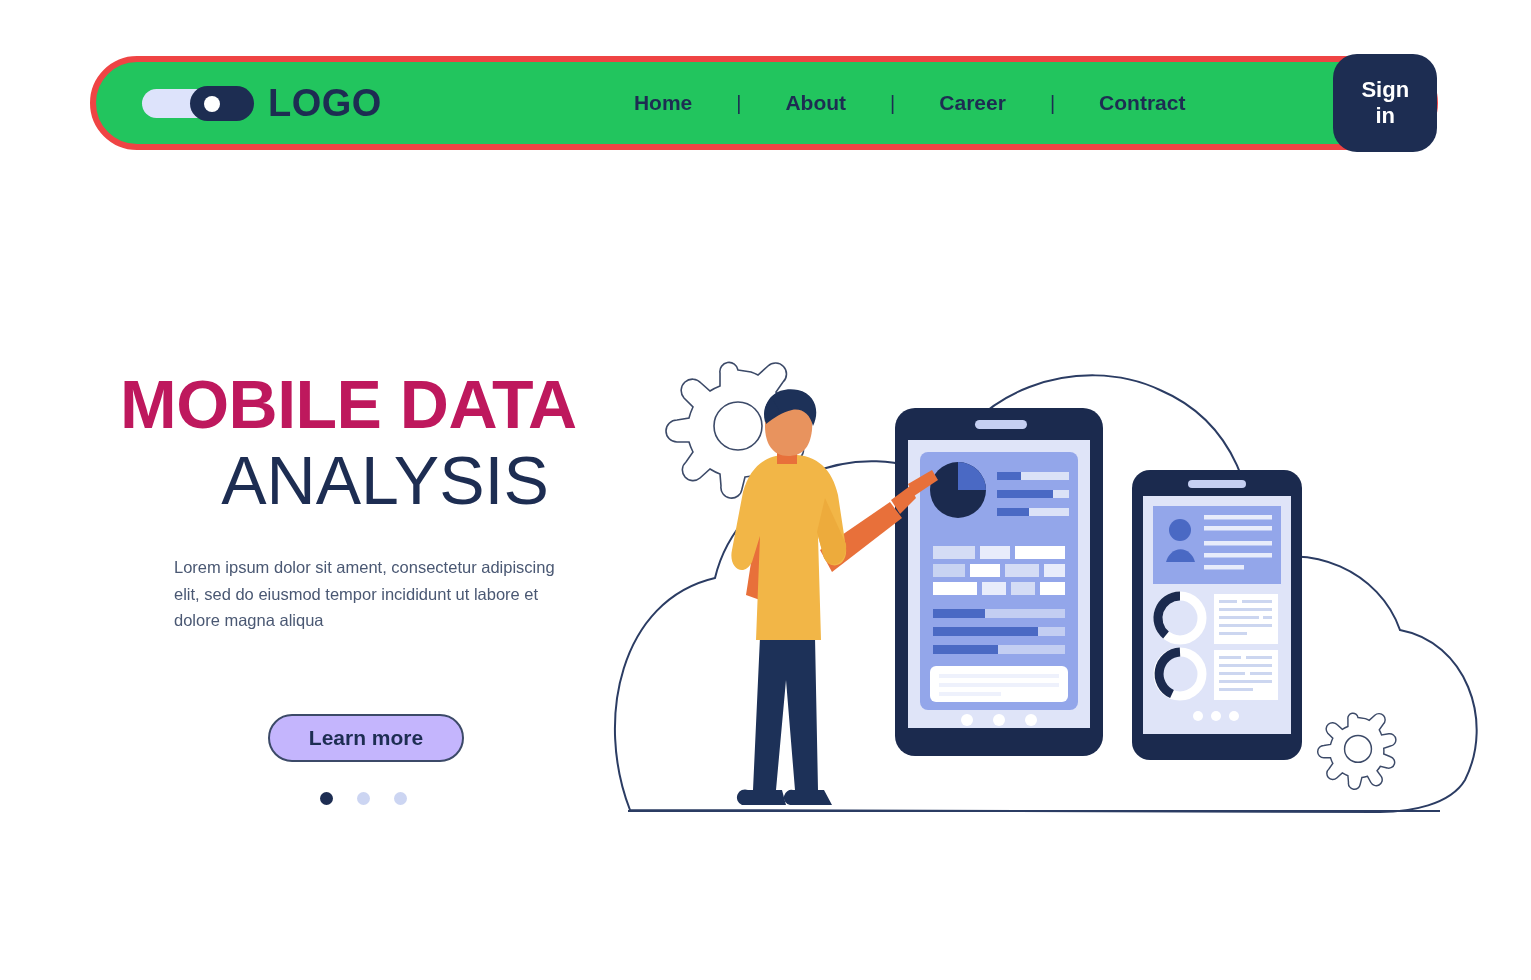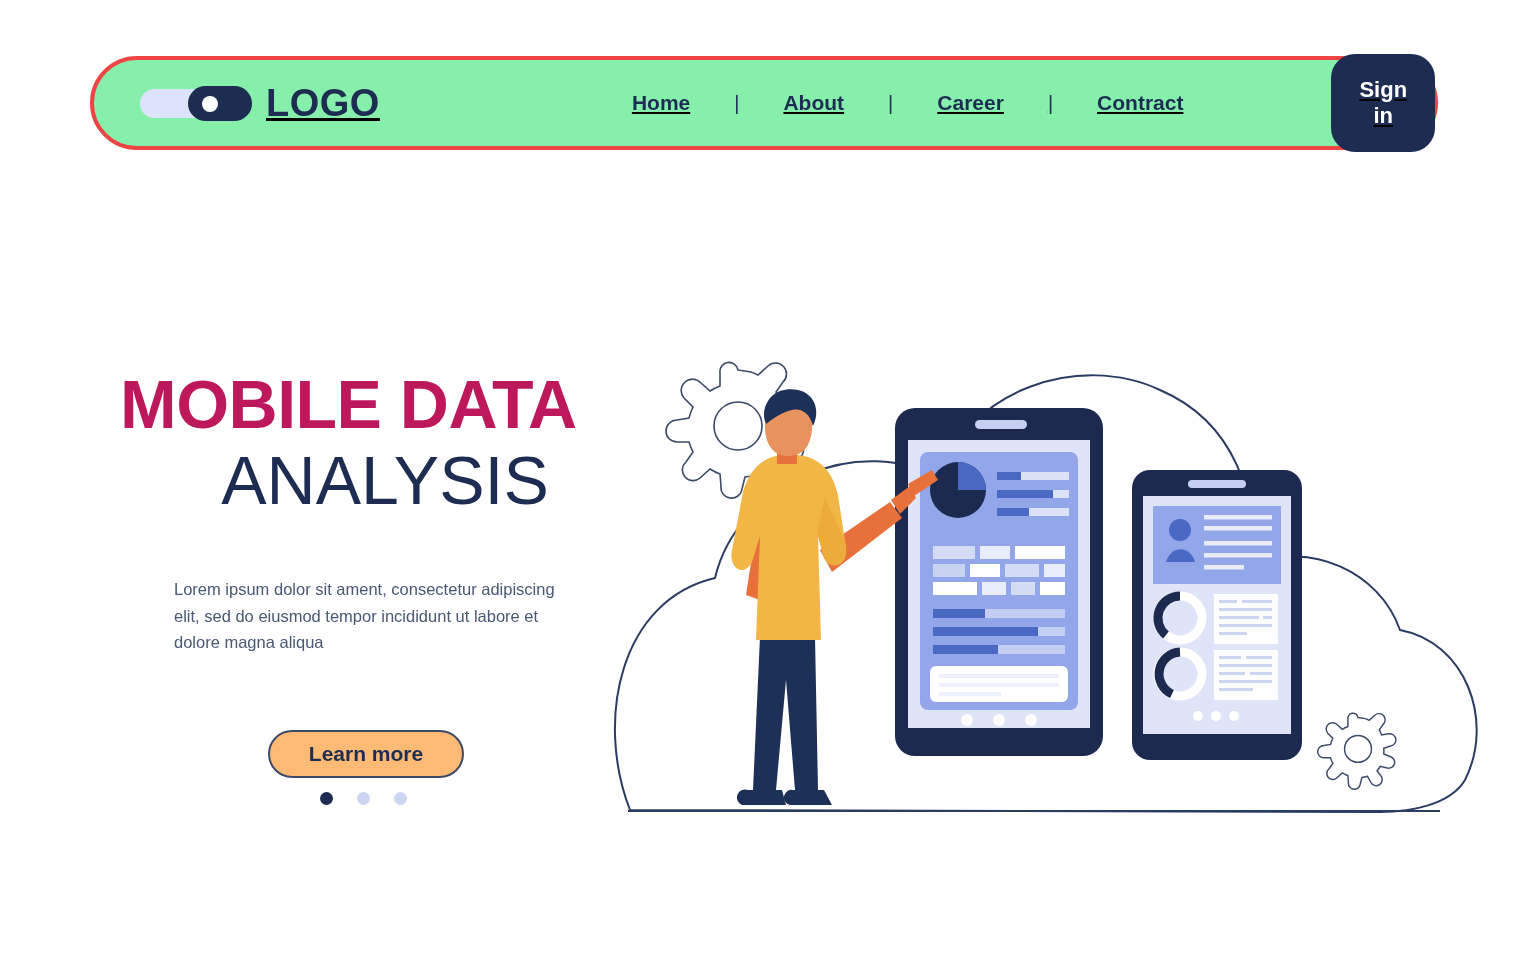--- a/index.html
+++ b/index.html
@@ -9,26 +9,25 @@
     font-family: "Liberation Sans", sans-serif;
     overflow: hidden;
   }
   .page { position: relative; width: 1531px; height: 980px; background: #fff; }
 
   
   .navbar {
     position: absolute;
     left: 90px; top: 56px;
     width: 1348px; height: 94px;
-    border: 4px solid #ef4444;
+    border: 6px solid #ef4444;
     border-radius: 47px;
-    background: #86efac;
+    background: #22c55e;
     display: flex;
     align-items: center;
-    text-decoration: underline;
   }
   .brand { display: flex; align-items: center; margin-left: 46px; }
   .toggle-logo { position: relative; width: 112px; height: 35px; }
   .toggle-track {
     position: absolute; left: 0; top: 3px;
     width: 90px; height: 29px;
     background: #dde3fb; border-radius: 15px;
   }
   .toggle-knob-pill {
     position: absolute; left: 48px; top: 0;
@@ -72,29 +71,29 @@
   .headline-1 {
     font-size: 68px; font-weight: bold; color: #be185d;
     letter-spacing: -0.5px; line-height: 1.0;
   }
   .headline-2 {
     font-size: 68px; font-weight: 400; color: #1d2d52;
     letter-spacing: 0px; line-height: 1.0;
     text-align: center; margin-top: 8px; padding-left: 10px;
   }
   .hero-para {
-    margin-top: 62px; margin-left: 54px;
+    margin-top: 40px; margin-left: 54px;
     font-size: 16.5px; line-height: 1.62; color: #4a5873;
     width: 390px;
   }
   .learn-btn {
-    position: absolute; left: 148px; top: 360px;
+    position: absolute; left: 148px; top: 344px;
     width: 196px; height: 48px;
     border: 2px solid #3c4a68; border-radius: 25px;
-    background: #fdba74; color: #1d2d52;
+    background: #c4b5fd; color: #1d2d52;
     font-size: 21px; font-weight: bold;
     cursor: pointer;
     font-family: "Liberation Sans", sans-serif;
   }
   .dots { position: absolute; left: 200px; top: 422px; display: flex; gap: 24px; }
   .dot { width: 13px; height: 13px; border-radius: 50%; background: #ccd5f2; cursor: pointer; }
   .dot.active { background: #1d2d52; }
 
   
   .illus { position: absolute; left: 610px; top: 350px; width: 880px; height: 500px; }

